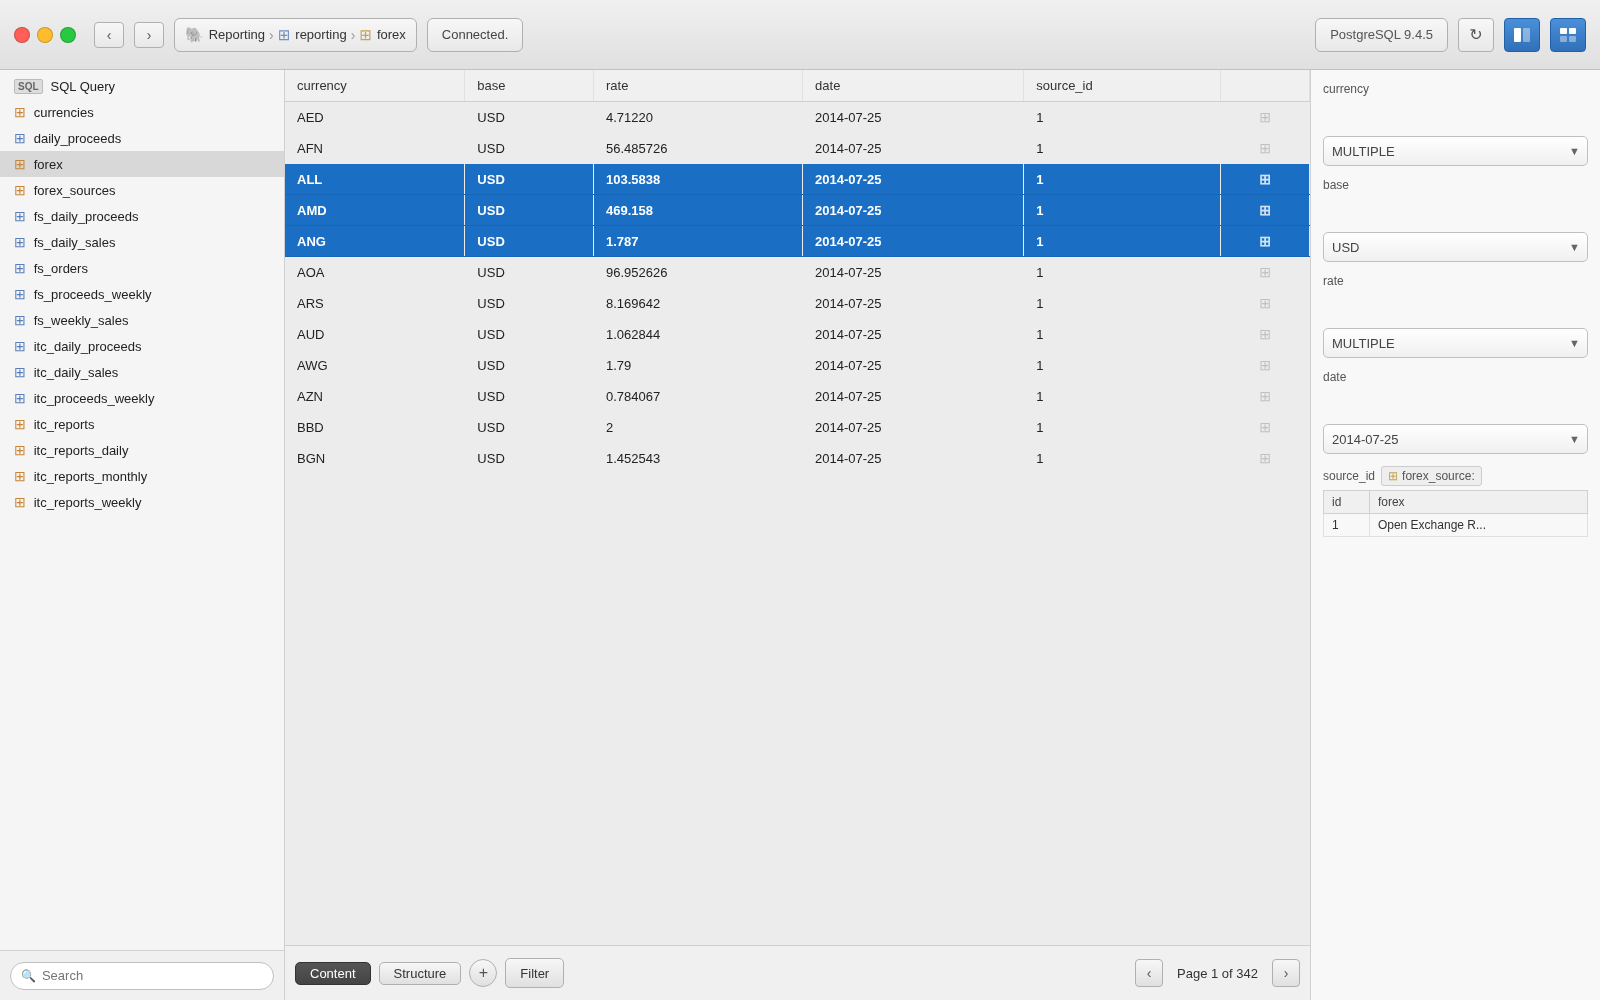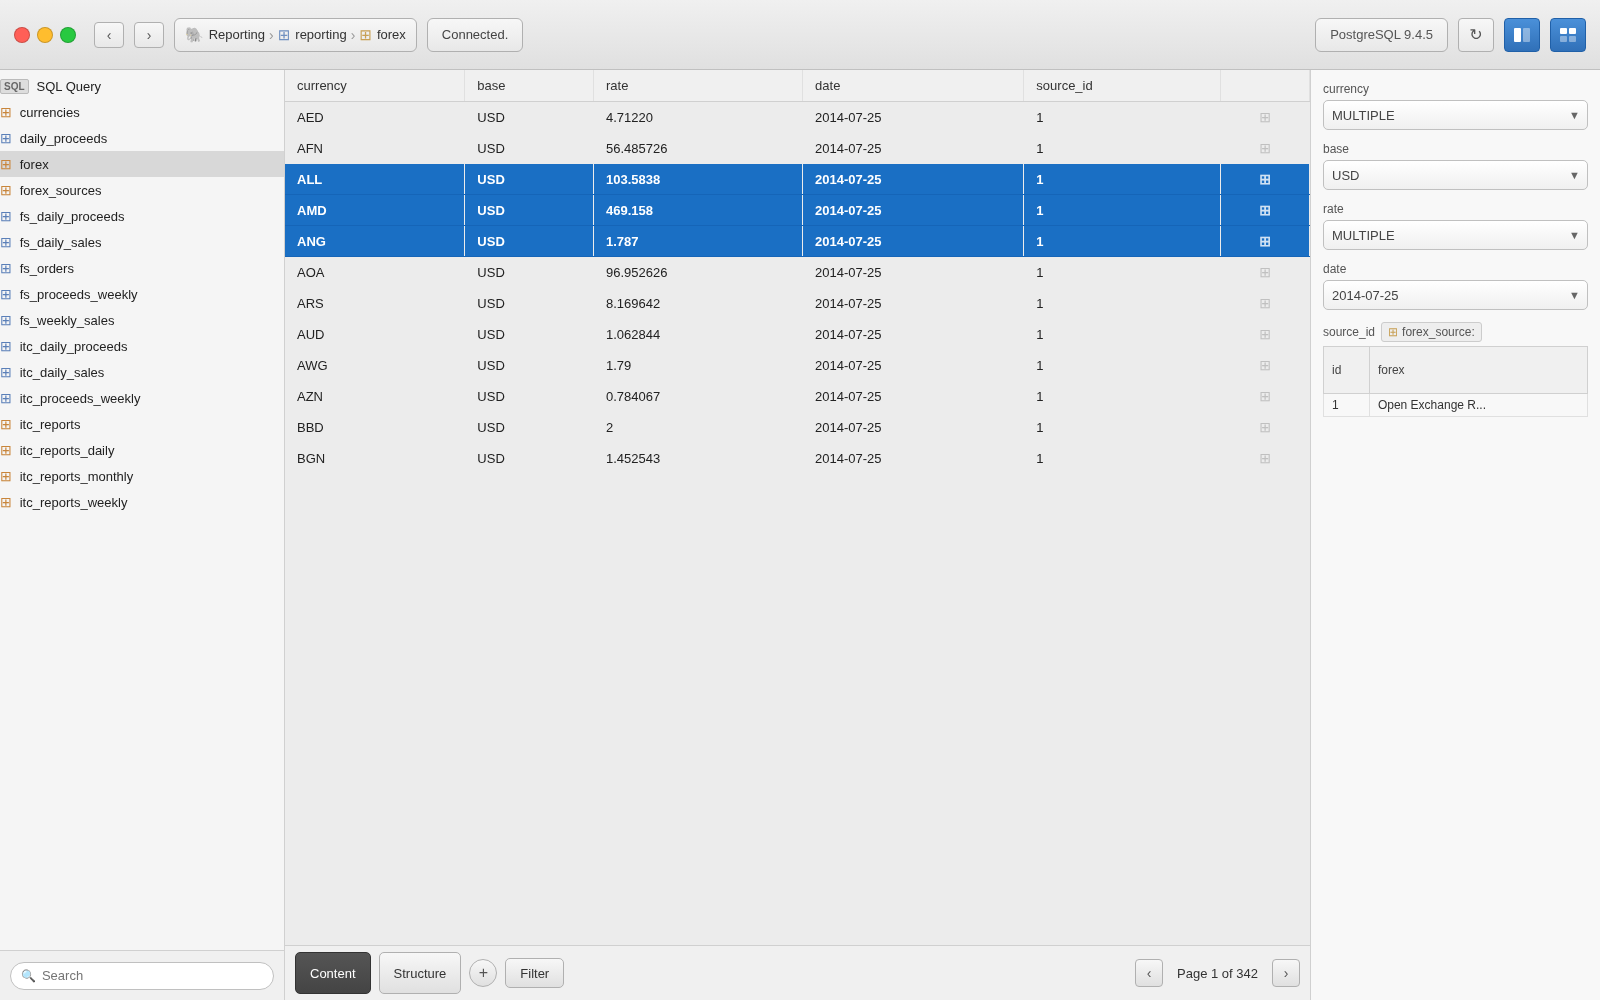--- a/index.html
+++ b/index.html
@@ -144,21 +144,21 @@
     }
     .sidebar-list {
       flex: 1;
       overflow-y: auto;
       padding: 4px 0;
     }
     .sidebar-item {
       display: flex;
       align-items: center;
       gap: 8px;
-      padding: 5px 0;
+      padding: 5px 14px;
       cursor: pointer;
       font-size: 13px;
       color: #222;
     }
     .sidebar-item.active {
       background: #d8d8d8;
     }
     .sidebar-icon {
       font-size: 14px;
       flex-shrink: 0;
@@ -255,21 +255,21 @@
     .bottom-toolbar {
       height: 55px;
       border-top: 1px solid #d0d0d0;
       background: #f0f0f0;
       display: flex;
       align-items: center;
       padding: 0 10px;
       gap: 8px;
     }
     .tab-btn {
-      height: 42px;
+      height: 23px;
       padding: 0 14px;
       border-radius: 5px;
       border: 1px solid #b0b0b0;
       background: linear-gradient(to bottom, #f7f7f7, #e0e0e0);
       cursor: pointer;
       font-size: 13px;
       color: #333;
       display: flex;
       align-items: center;
     }
@@ -362,20 +362,21 @@
       -webkit-appearance: none;
       cursor: pointer;
       display: flex;
       align-items: center;
       justify-content: space-between;
       position: relative;
     }
     .select-wrapper {
       position: relative;
       width: 100%;
+      margin-top: 36px;
     }
     .select-arrow {
       position: absolute;
       right: 8px;
       top: 50%;
       transform: translateY(-50%);
       color: #666;
       font-size: 11px;
       pointer-events: none;
     }
@@ -402,21 +403,21 @@
     }
     .mini-table {
       width: 100%;
       border-collapse: collapse;
       font-size: 12px;
       border: 1px solid #d0d0d0;
     }
     .mini-table th {
       background: #f0f0f0;
       border: 1px solid #d0d0d0;
-      padding: 16px 8px;
+      padding: 4px 8px;
       font-weight: 500;
       color: #444;
       text-align: left;
     }
     .mini-table td {
       border: 1px solid #e0e0e0;
       padding: 4px 8px;
       color: #333;
     }
 

